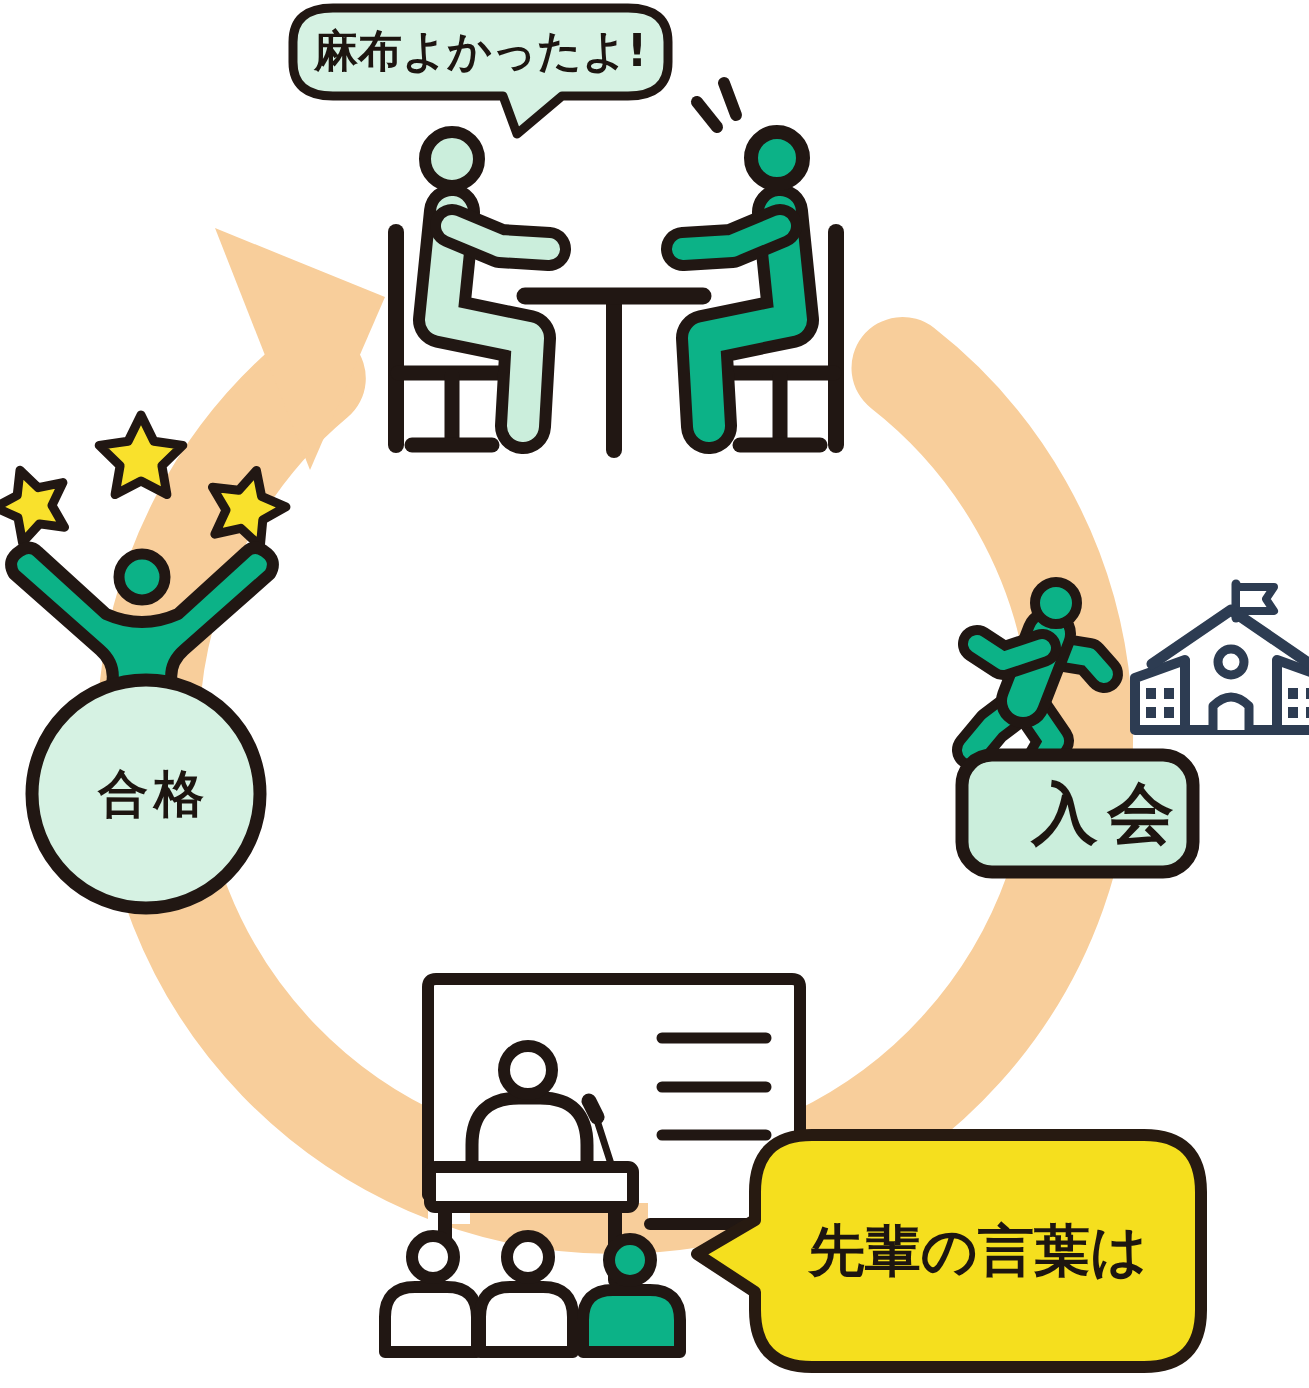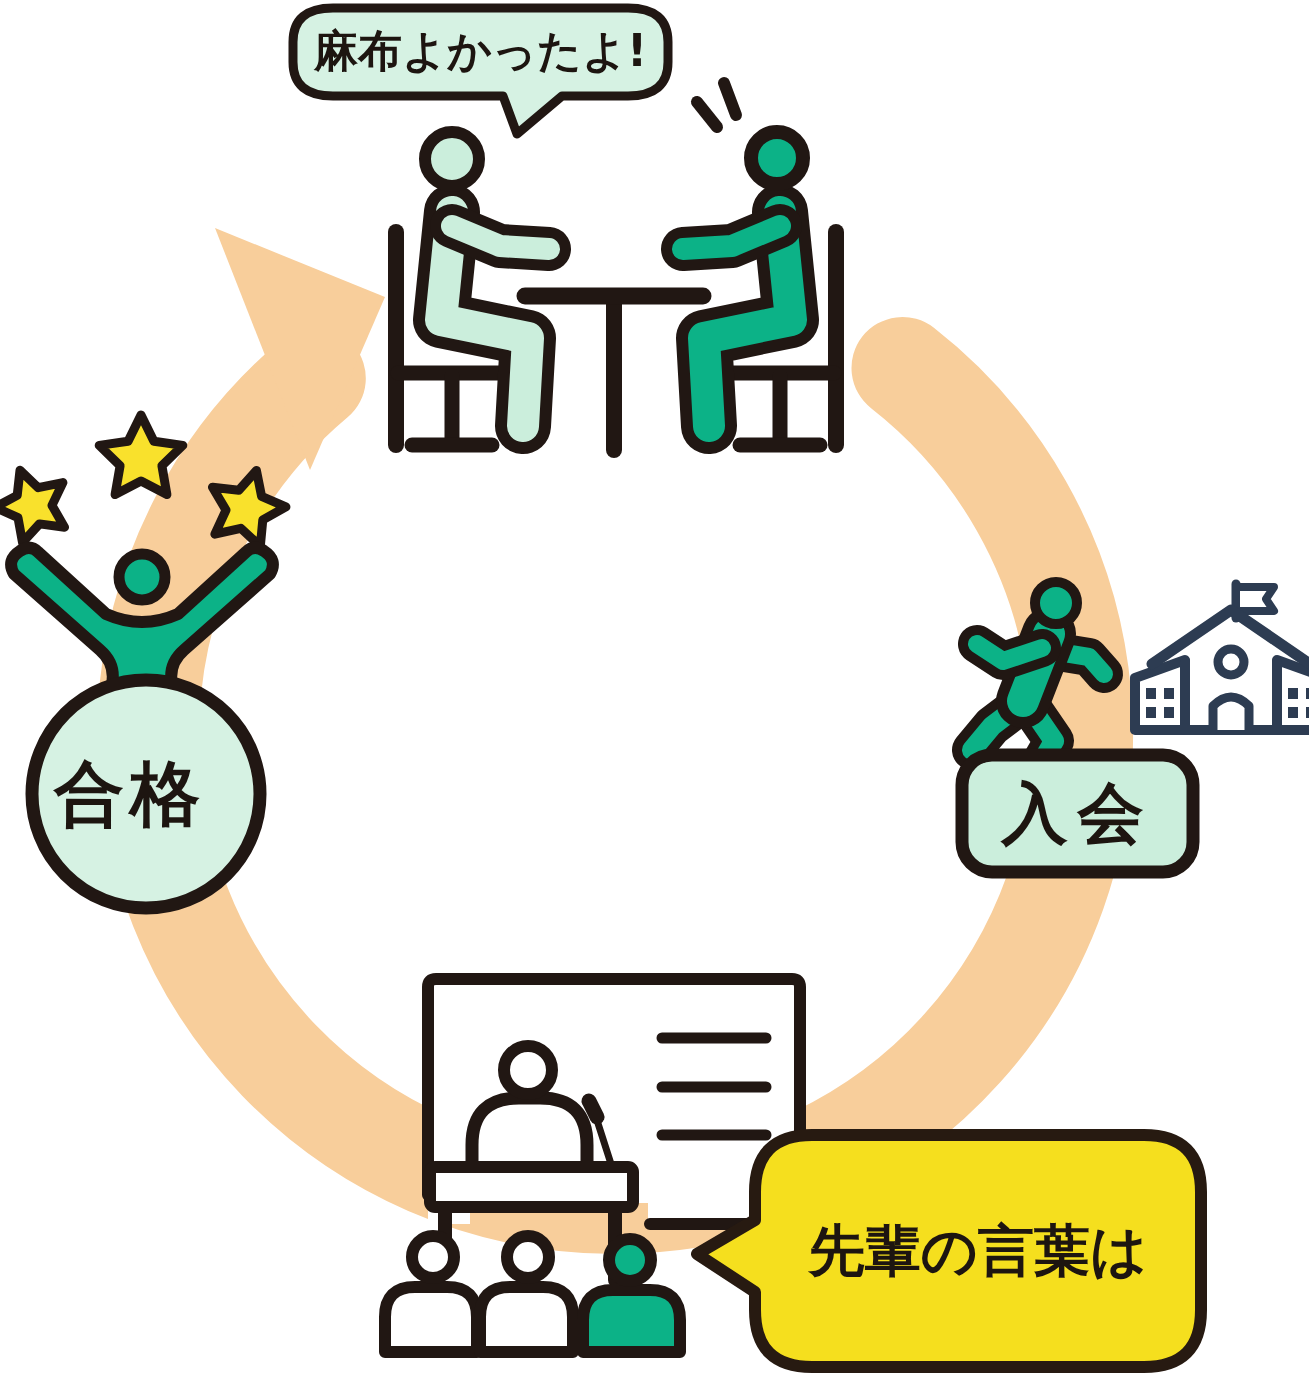--- a/index.html
+++ b/index.html
@@ -2,22 +2,22 @@
 <html><head>
 <meta charset="utf-8">
 <style>
   html,body{margin:0;padding:0;background:#fff;}
   .canvas{position:relative;width:1309px;height:1388px;background:#ffffff;overflow:hidden;
           font-family:"DejaVu Sans",sans-serif;text-align:center;}
   .canvas svg{position:absolute;left:0;top:0;}
   .txt{position:absolute;display:flex;align-items:center;justify-content:center;
        font-weight:700;color:#1d1510;white-space:nowrap;line-height:1;}
   .txt-top-bubble{left:293px;top:6px;width:375px;height:90px;font-size:44px;}
-  .txt-pass{left:10px;top:744px;width:240px;height:100px;font-size:70px;letter-spacing:6px;}
-  .txt-join{left:962px;top:755px;width:231px;height:117px;font-size:66px;letter-spacing:10px;}
+  .txt-pass{left:34px;top:744px;width:240px;height:100px;font-size:50px;letter-spacing:6px;}
+  .txt-join{left:992px;top:755px;width:231px;height:117px;font-size:66px;letter-spacing:10px;}
   .txt-bottom-bubble{left:755px;top:1135px;width:446px;height:232px;font-size:56px;
        flex-direction:column;gap:26px;}
   .txt-bottom-bubble span{display:block;}
 </style>
 </head>
 <body>
 
 <div class="canvas">
   <svg width="1309" height="1388" viewBox="0 0 1309 1388">
 

